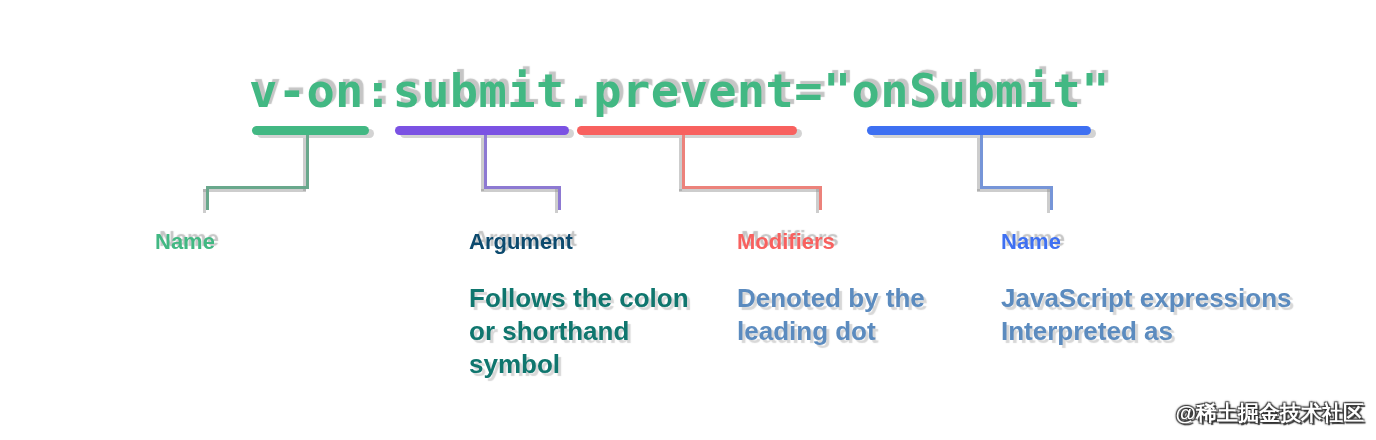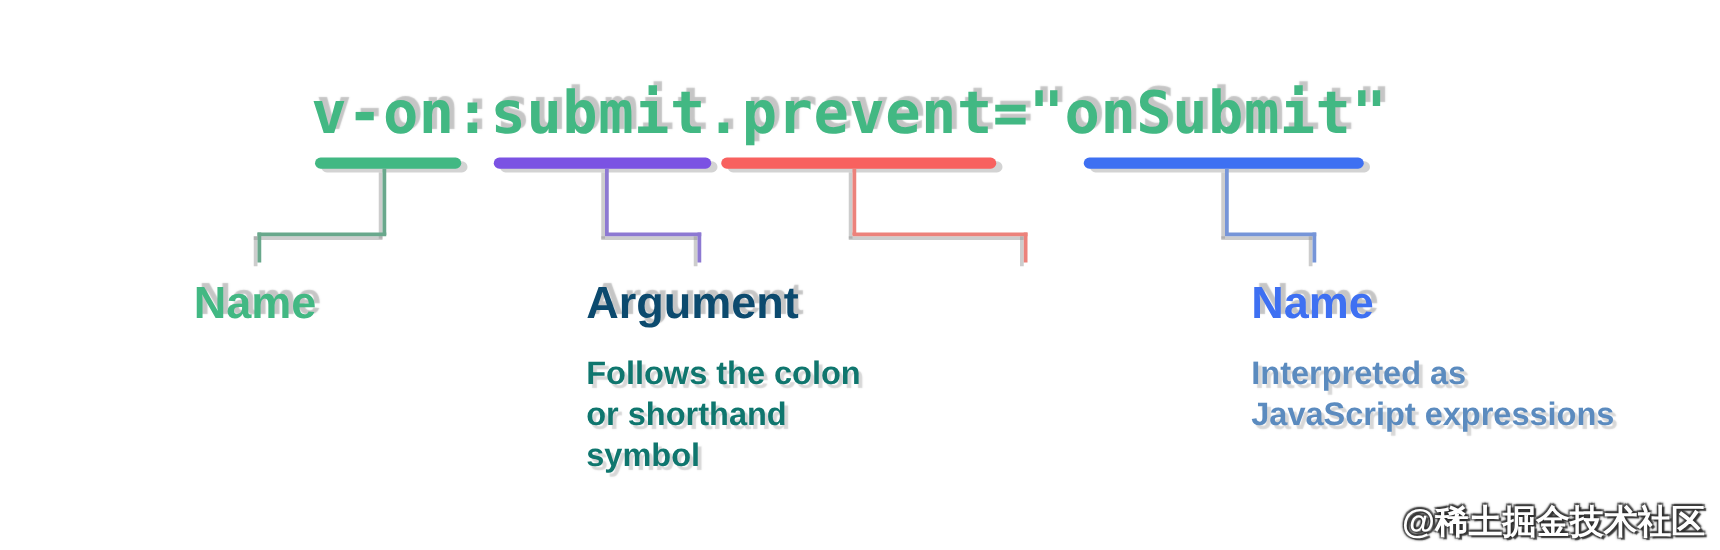--- a/index.html
+++ b/index.html
@@ -35,36 +35,36 @@
     box-shadow:-3px 3px 0 rgba(145,145,145,0.45);
   }
   .v{width:3px;}
   .h{height:3px;}
   .col{
     position:absolute;
     top:224px;
     width:310px;
   }
   .seg-label{
-    font-size:36px;
+    font-size:22px;
     font-weight:bold;
     line-height:36px;
     margin:0 0 22px 0;
     text-shadow:4px -3px 1px rgba(140,140,140,0.50);
   }
   .desc{
     font-size:26px;
     font-weight:bold;
     line-height:33px;
     text-shadow:3px 3px 1px rgba(150,150,150,0.38);
   }
   .watermark{
     position:absolute;
     right:12px;top:399px;
-    font-size:27px;
+    font-size:21px;
     font-weight:bold;
     color:#ffffff;
     text-shadow:
       2px 2px 1px rgba(45,45,45,0.95),
       -1px -1px 1px rgba(45,45,45,0.75),
       1px -1px 1px rgba(45,45,45,0.75),
       -1px 1px 1px rgba(45,45,45,0.75),
       0 0 3px rgba(45,45,45,0.9);
   }
 </style>
@@ -102,24 +102,31 @@
 
   <div class="col" style="left:469px;">
     <div class="seg-label" style="color: #0c4a6e;">Argument</div>
     <div class="desc" style="color: #0f766e;">
       <div>Follows the colon</div>
       <div>or shorthand</div>
       <div>symbol</div>
     </div>
   </div>
 
+  <div class="col" style="left:737px;">
+    <div class="seg-label" style="color: rgb(248, 97, 95);">Modifiers</div>
+    <div class="desc" style="color: rgb(91, 139, 191);">
+      <div>Denoted by the</div>
+      <div>leading dot</div>
+    </div>
+  </div>
 
   <div class="col" style="left:1001px;width:330px;">
     <div class="seg-label" style="color: rgb(62, 112, 242);">Name</div>
     <div class="desc" style="color: rgb(91, 139, 191);">
+      <div>JavaScript expressions</div>
       <div>Interpreted as</div>
-      <div>JavaScript expressions</div>
     </div>
   </div>
 
   <div class="watermark">@稀土掘金技术社区</div>
 
 </div>
 
 </body></html>

